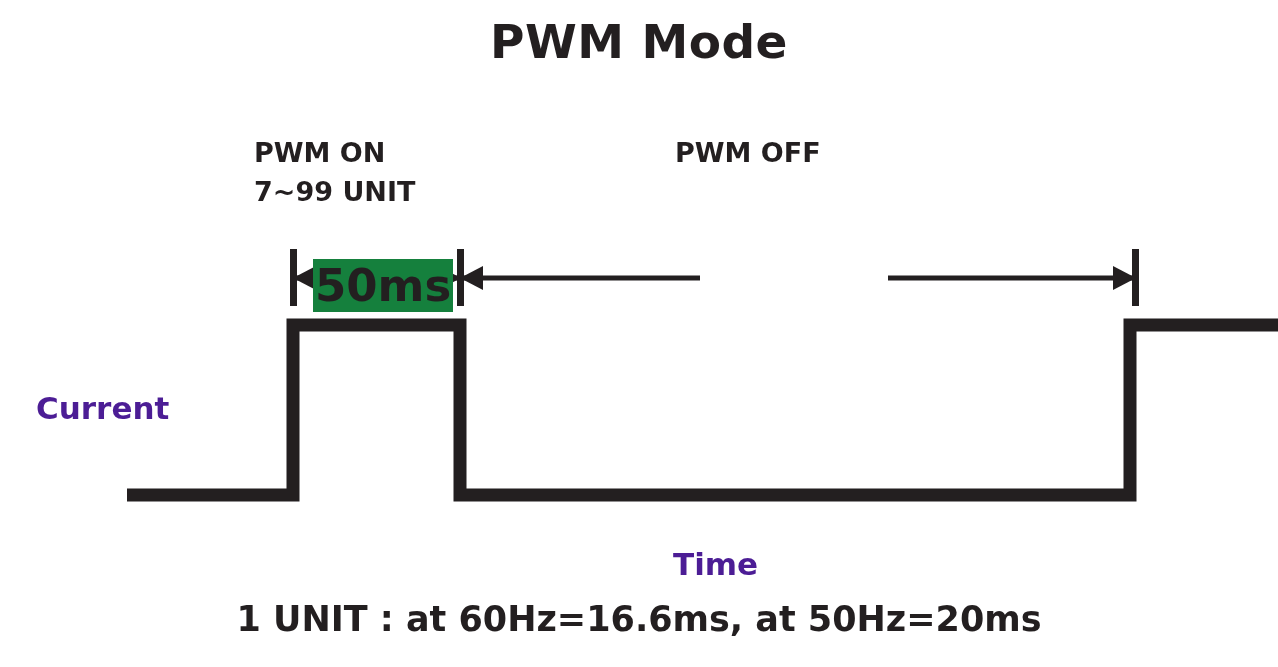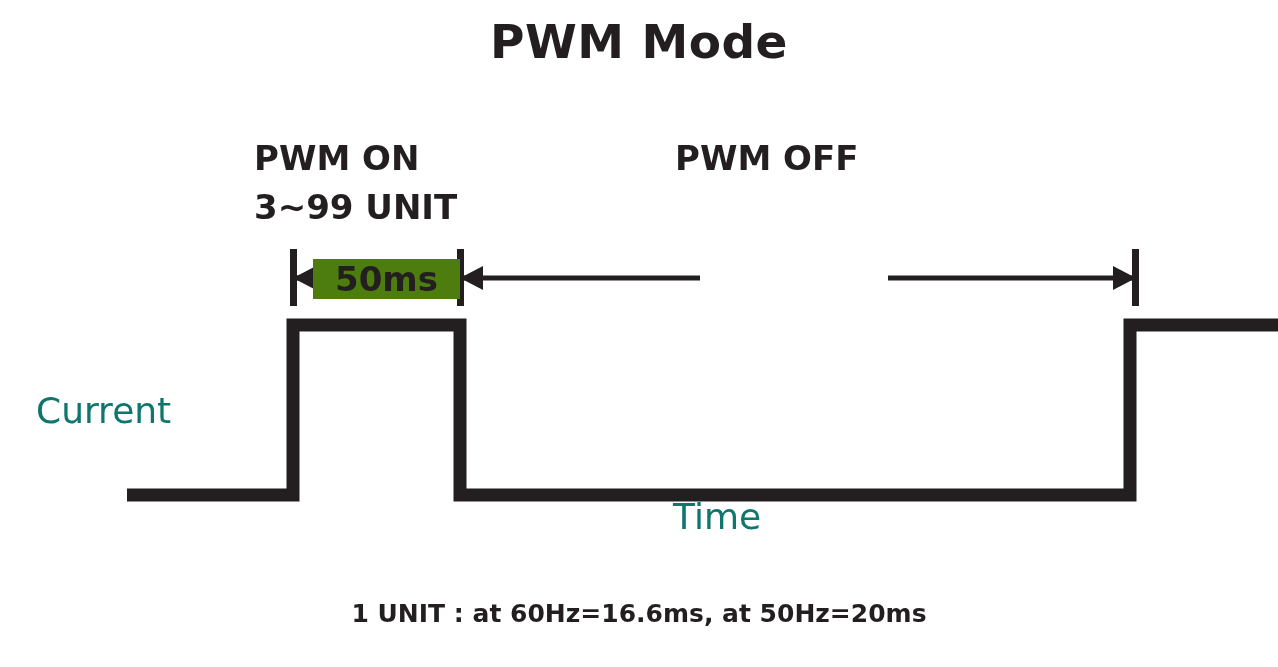--- a/index.html
+++ b/index.html
@@ -28,72 +28,72 @@
     top: 14px;
     width: 1278px;
     text-align: center;
     font-size: 47px;
     font-weight: 700;
     letter-spacing: 0.5px;
     color: #231f20;
   }
   .phase-label {
     position: absolute;
-    font-size: 34px;
+    font-size: 27px;
     font-weight: 700;
     line-height: 1.44;
     color: #231f20;
     white-space: nowrap;
   }
   .phase-on {
     left: 254px;
     top: 134px;
   }
   .phase-off {
     left: 675px;
     top: 134px;
     text-align: right;
   }
   .phase-label .l2 {
     display: block;
   }
   .axis-label {
     position: absolute;
-    font-size: 36px;
-    font-weight: 400;
-    color: #0f766e;
+    font-size: 31px;
+    font-weight: 700;
+    color: #4c1d95;
     white-space: nowrap;
   }
   .label-current {
     left: 36px;
     top: 390px;
   }
   .label-time {
     left: 673px;
-    top: 496px;
+    top: 546px;
   }
   .footnote {
     position: absolute;
     left: 0;
     top: 599px;
     width: 1278px;
     text-align: center;
-    font-size: 25px;
+    font-size: 35px;
     font-weight: 700;
     color: #231f20;
     white-space: nowrap;
   }
   .dim-text {
     position: absolute;
-    font-size: 34px;
+    font-size: 45px;
     font-weight: 700;
     color: #231f20;
     white-space: nowrap;
-    background: #4d7c0f;
-    padding: 0 22px;
+    background: #15803d;
+    padding: 0 2px;
   }
   .dim-50 {
     left: 313px;
     top: 259px;
   }
   .dim-1000 {
     left: 705px;
     top: 258px;
   }
   svg.wave {
@@ -105,21 +105,21 @@
 </style>
 </head>
 <body>
 
 <div class="diagram">
 
   <div class="title">PWM Mode</div>
 
   <div class="phase-label phase-on">
     <span>PWM ON</span>
-    <span class="l2">3~99 UNIT</span>
+    <span class="l2">7~99 UNIT</span>
   </div>
 
   <div class="phase-label phase-off">
     <span>PWM OFF</span>
   </div>
 
   <svg class="wave" width="1278" height="667" viewBox="0 0 1278 667">
 
     <g stroke="#231f20" stroke-width="7" stroke-linecap="butt">
       <line x1="293.5" y1="249" x2="293.5" y2="306"></line>

